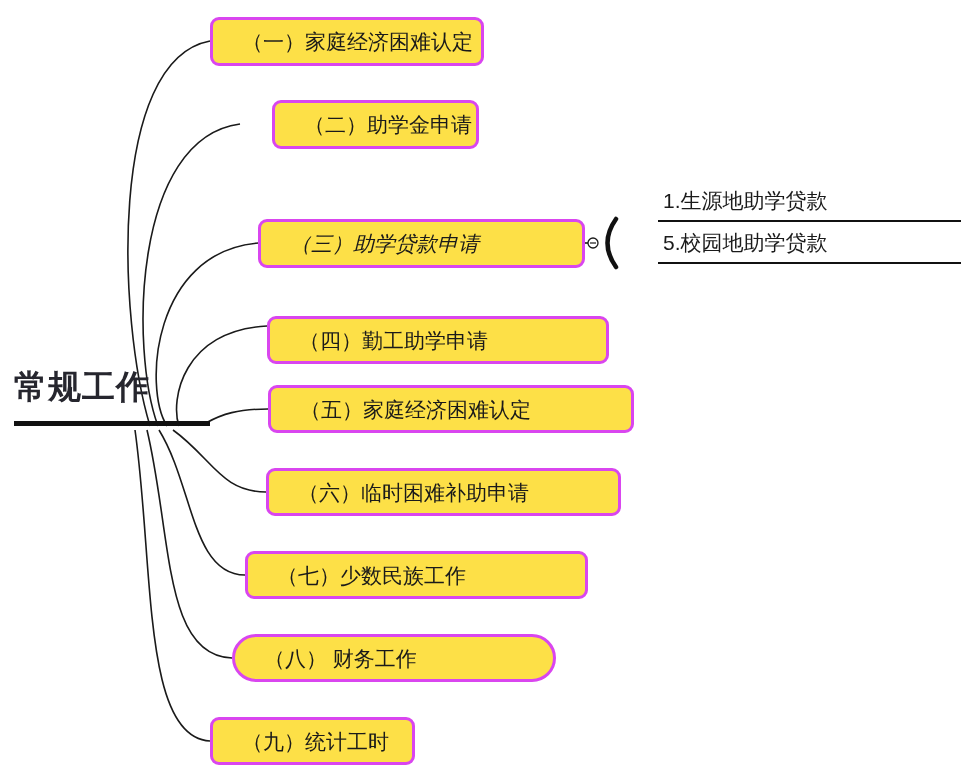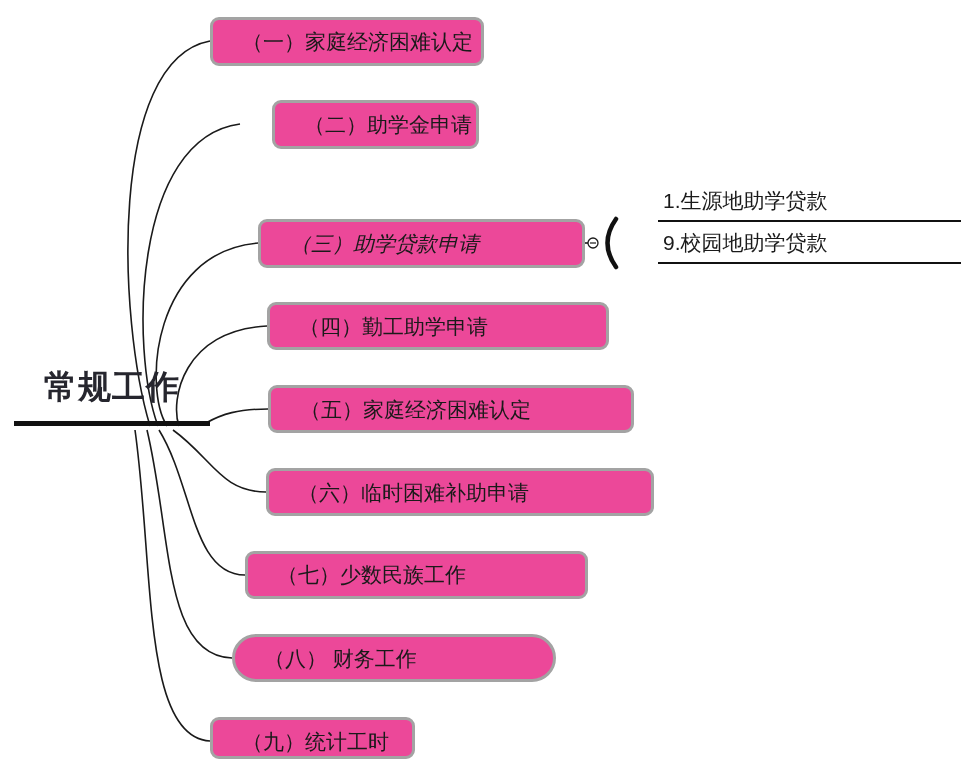--- a/index.html
+++ b/index.html
@@ -20,51 +20,51 @@
     left: 0;
     top: 0;
     width: 961px;
     height: 782px;
   }
   .root-node {
     position: absolute;
     left: 14px;
     top: 366px;
     width: 196px;
-    text-align: center;
+    text-align: left;
     font-size: 33px;
     font-weight: bold;
     color: #26262e;
     letter-spacing: 1px;
     padding-bottom: 13px;
     border-bottom: 5px solid #111111;
     line-height: 42px;
     white-space: nowrap;
   }
   .node {
     position: absolute;
     box-sizing: border-box;
-    border: 3px solid #a3a3a3;
+    border: 3px solid #d946ef;
     border-radius: 9px;
-    background: #ec4899;
+    background: #fde047;
     color: #1a1a1a;
     font-size: 21px;
     line-height: 43px;
     padding-left: 29px;
     white-space: nowrap;
   }
   .b1 { left: 210px; top: 17px;  width: 274px; height: 49px; }
   .b2 { left: 240px; top: 100px; width: 207px; height: 49px; margin-left: 32px; }
   .b3 { left: 258px; top: 219px; width: 327px; height: 49px; font-style: italic; }
-  .b4 { left: 267px; top: 302px; width: 342px; height: 48px; }
+  .b4 { left: 267px; top: 316px; width: 342px; height: 48px; }
   .b5 { left: 268px; top: 385px; width: 366px; height: 48px; }
-  .b6 { left: 266px; top: 468px; width: 388px; height: 48px; }
-  .b7 { left: 245px; top: 551px; width: 343px; height: 48px; font-family: Liberation Serif, serif; }
+  .b6 { left: 266px; top: 468px; width: 355px; height: 48px; }
+  .b7 { left: 245px; top: 551px; width: 343px; height: 48px; }
   .b8 { left: 232px; top: 634px; width: 324px; height: 48px; border-radius: 24px; }
-  .b9 { left: 210px; top: 717px; width: 205px; height: 42px; }
+  .b9 { left: 210px; top: 717px; width: 205px; height: 48px; }
   .subtopic {
     position: absolute;
     left: 612px;
     width: 334px;
     box-sizing: border-box;
     border-bottom: 2.5px solid #111111;
     color: #1a1a1a;
     font-size: 21px;
     line-height: 28px;
     padding: 0 0 5px 5px;
@@ -128,16 +128,16 @@
     <span>（八） 财务工作</span>
   </div>
   <div class="node b9">
     <span>（九）统计工时</span>
   </div>
 
   <div class="subtopic s1">
     <span>1.生源地助学贷款</span>
   </div>
   <div class="subtopic s2">
-    <span>9.校园地助学贷款</span>
+    <span>5.校园地助学贷款</span>
   </div>
 
 </div>
 
 </body></html>

